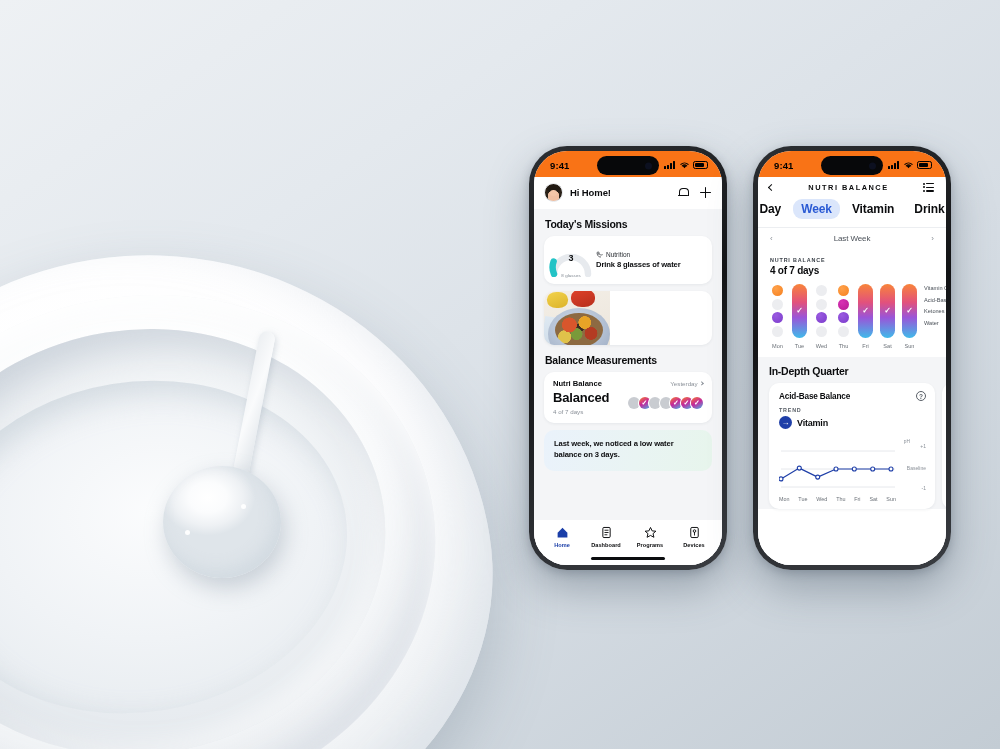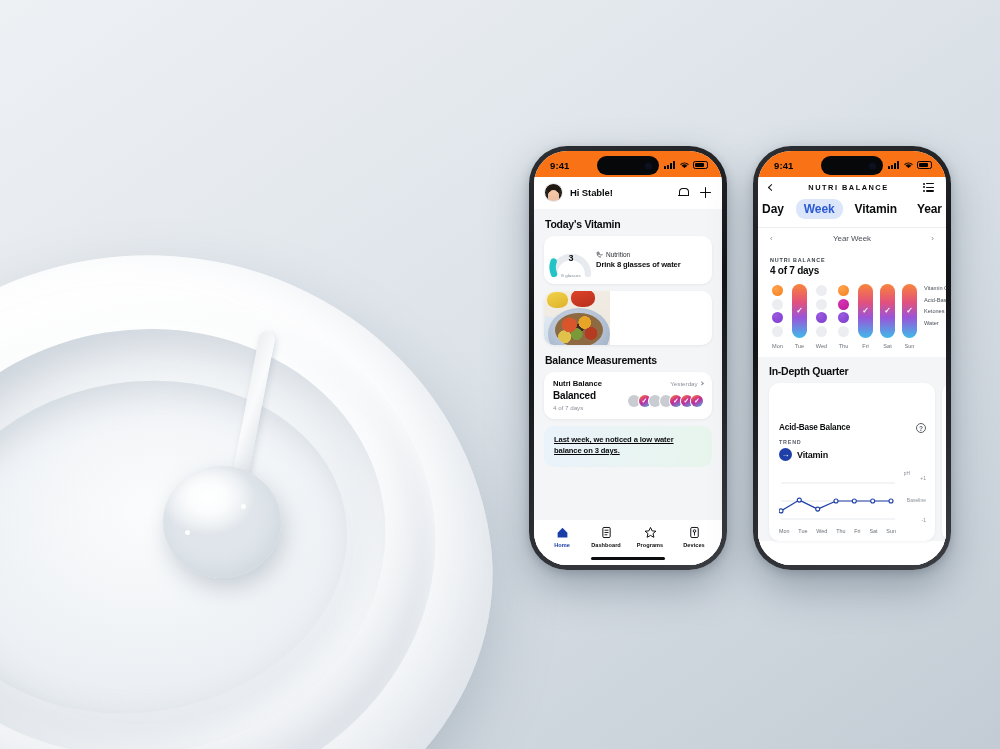--- a/index.html
+++ b/index.html
@@ -159,32 +159,32 @@
     background: linear-gradient(160deg,#dfe9f2,#c7d6e4); transform: rotate(8deg); }
   .article-txt { flex: 1; padding: 7px 8px 6px 8px; display: flex; flex-direction: column; justify-content: center; }
 
   .nb-card { padding: 7px 9px 8px 9px; }
   .nb-row1 { display: flex; align-items: baseline; }
   .nb-label { font-size: 7.6px; font-weight: 700; color: #0b0c0e; }
   .nb-when { margin-left: auto; font-size: 6.2px; color: #8a9098; display:flex; align-items:center; gap:2px; }
   .chev-r { width:3.4px; height:3.4px; border-right:1px solid #8a9098; border-top:1px solid #8a9098;
     transform: rotate(45deg); display:inline-block; }
   .nb-row2 { display:flex; align-items:center; margin-top: 2px; }
-  .nb-status { font-size: 10px; font-weight: 700; color: #0b0c0e; letter-spacing: -.2px; }
+  .nb-status { font-size: 13px; font-weight: 700; color: #0b0c0e; letter-spacing: -.2px; }
   .nb-days { font-size: 6.2px; color: #8a9098; margin-top: 3px; }
   .nb-dots { margin-left: auto; display: flex; align-items: center; }
   .nb-dot { width: 12px; height: 12px; border-radius: 50%; margin-left: -1.5px; position: relative;
     box-shadow: 0 0 0 1.1px #fff; }
   .nb-dot.off { background: #c9ccd1; }
   .nb-dot.on  { background: linear-gradient(150deg, #f97d2a 0%, #c5269b 48%, #43b8e8 100%); }
   .nb-dot.on::after { content:"✓"; position:absolute; inset:0; display:flex; align-items:center;
     justify-content:center; color:#fff; font-size:7px; font-weight:700; line-height:1; }
 
   .tip-banner { margin-top: 7px; border-radius: 10px; padding: 9px 10px 10px 10px;
-    background: linear-gradient(100deg, #eaf2fb 0%, #e9f4f3 55%, #e7f5ec 100%); text-decoration: underline; }
+    background: linear-gradient(100deg, #eaf2fb 0%, #e9f4f3 55%, #e7f5ec 100%); }
   .tip-text { font-size: 7.6px; font-weight: 700; color: #0b0c0e; line-height: 1.42; letter-spacing: -.1px; }
 
   
   .tabbar { background:#fff; padding: 6px 6px 3px 6px; display:flex; }
   .tab { flex:1; display:flex; flex-direction:column; align-items:center; gap:3px; }
   .tab-label { font-size: 5.6px; font-weight: 700; color: #0b0c0e; letter-spacing: .05px; }
   .tab.active .tab-label { color: #1a3ea8; }
   .tab-ic { width: 13px; height: 13px; display:flex; align-items:center; justify-content:center; }
   .home-indicator { height: 14px; display:flex; align-items:center; justify-content:center; background:#fff; }
   .home-indicator i { display:block; width: 74px; height: 3px; border-radius: 2px; background: #0b0c0e; }
@@ -231,21 +231,21 @@
   .nbchart-legend { padding-left: 5px; padding-top: 1px; display:flex; flex-direction:column; gap: 5.5px; }
   .lg-item { font-size:5.6px; color:#4a5058; white-space:nowrap; }
 
   .idr-wrap { margin-top: 8px; background:#f4f5f7; padding: 8px 0 0 0; flex:1; }
   .idr-title { font-size:10.5px; font-weight:700; color:#0b0c0e; letter-spacing:-.25px; padding: 0 11px 6px 11px; }
   .idr-cards { display:flex; gap: 7px; padding-left: 11px; }
   .idr-card { background:#fff; border-radius:10px; box-shadow: 0 1px 3px rgba(40,55,70,.07);
     padding: 8px 9px 7px 10px; flex: 0 0 auto; }
   .idr-card.primary { width: 166px; }
   .idr-card.secondary { width: 166px; }
-  .idr-head { display:flex; align-items:flex-start;margin-top:32px; }
+  .idr-head { display:flex; align-items:center; }
   .idr-name { font-size:8.2px; font-weight:700; color:#0b0c0e; letter-spacing:-.15px; }
   .ic-help { margin-left:auto; width:10px; height:10px; border-radius:50%; border:1px solid #5a6068;
     color:#5a6068; font-size:6.5px; display:flex; align-items:center; justify-content:center; font-weight:700; }
   .idr-kicker { font-size:5.4px; font-weight:700; color:#5a6068; letter-spacing:.8px; margin-top:6px; }
   .idr-trend { display:flex; align-items:center; gap:5px; margin-top:3px; }
   .trend-badge { width:13px; height:13px; border-radius:50%; background:#1f3fa8; color:#fff;
     font-size:8px; display:flex; align-items:center; justify-content:center; line-height:1; }
   .trend-txt { font-size:9px; font-weight:700; color:#0b0c0e; letter-spacing:-.2px; }
   .ph-unit { text-align:right; font-size:4.8px; color:#8a9098; margin-top:10px; padding-right: 16px; }
   .plot { position:relative; height: 50px; margin-top: 1px; }
@@ -294,30 +294,30 @@
         <span class="ic-batt">
               <span></span>
             </span>
       </div>
     </div>
 
     <div class="p1-body">
 
       <div class="p1-header">
         <div class="avatar"></div>
-        <span class="greeting">Hi Stable!</span>
+        <span class="greeting">Hi Home!</span>
         <div class="hdr-actions">
           <span class="ic-bell"></span>
           <span class="ic-plus"></span>
         </div>
       </div>
 
       <div class="p1-scroll">
 
-        <div class="sec-title">Today's Vitamin</div>
+        <div class="sec-title">Today's Missions</div>
 
         <div class="card mission-card">
           <div class="ring-wrap">
             <svg width="46" height="34" viewBox="0 0 46 34">
               <path d="M6 31 A17 17 0 1 1 40 31" fill="none" stroke="#e7eaee" stroke-width="6.5" stroke-linecap="round"></path>
               <path d="M6 31 A17 17 0 0 1 5.6 18.5" fill="none" stroke="#23c3c6" stroke-width="6.5" stroke-linecap="round"></path>
             </svg>
             <span class="ring-num">3</span>
             <span class="ring-label">8 glasses</span>
           </div>
@@ -455,26 +455,26 @@
               <i></i>
               <i></i>
               <i></i>
             </span>
       </div>
 
       <div class="seg" id="segmented">
             <span class="seg-item">Day</span>
             <span class="seg-item active">Week</span>
             <span class="seg-item">Vitamin</span>
-            <span class="seg-item">Year</span>
+            <span class="seg-item">Drink</span>
           </div>
 
       <div class="wk-bar">
         <span class="wk-arrow">‹</span>
-        <span class="wk-label">Year Week</span>
+        <span class="wk-label">Last Week</span>
         <span class="wk-arrow">›</span>
       </div>
 
       <div class="p2-scroll">
         <div class="nb-kicker">NUTRI BALANCE</div>
         <div class="nb-big">4 of 7 days</div>
 
         <div class="nbchart">
           <div class="nbchart-cols" id="nb-columns">
                 <div class="nbcol">

